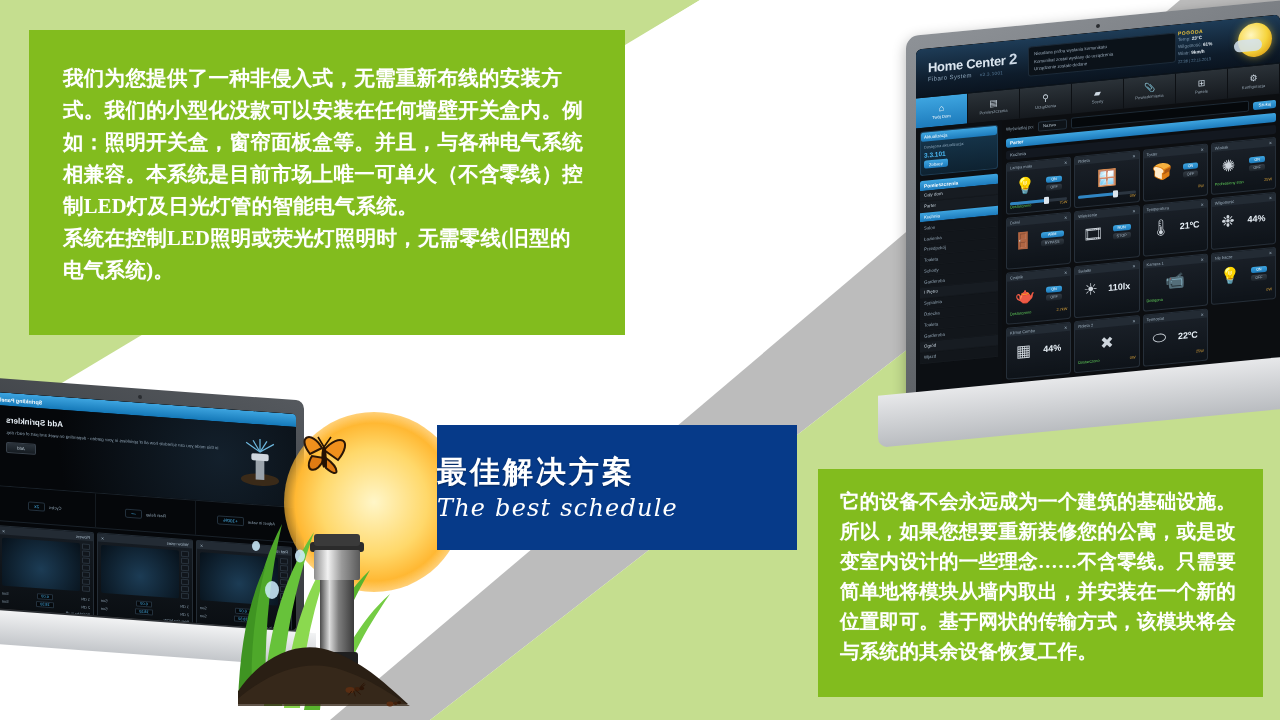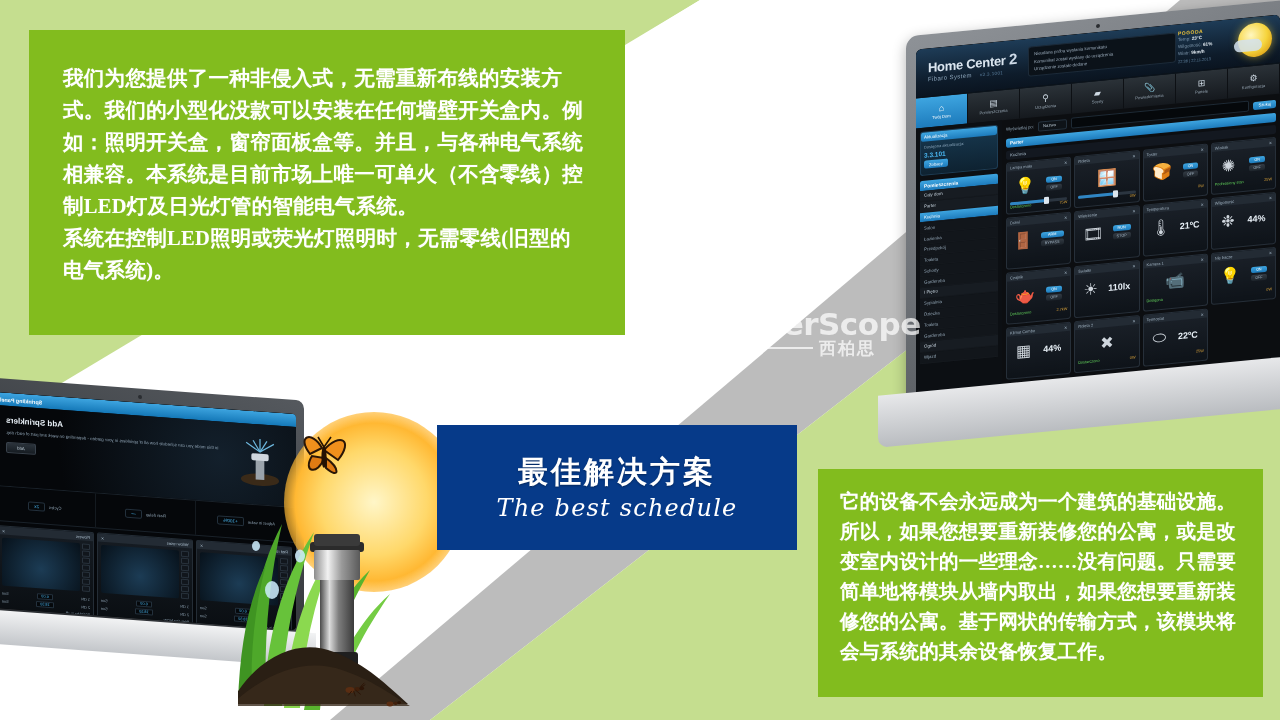--- a/index.html
+++ b/index.html
@@ -54,21 +54,21 @@
     font-family:Liberation Serif, serif;
   }
   #card-bottom-right .cn-body{
     font-size:19.5px;line-height:30px;
   }
 
   
   #box-blue{
     position:absolute;left:437px;top:425px;width:360px;height:125px;
     background:#063a89;color:#fff;
-    display:flex;flex-direction:column;align-items:center;justify-content:center;
+    display:flex;flex-direction:column;justify-content:center;
     box-sizing:border-box;
   }
   #blue-title-cn{
     font-size:30px;font-weight:bold;letter-spacing:3px;line-height:38px;
     text-shadow:0 1px 2px rgba(0,0,0,.35);
   }
   #blue-title-en{
     font-size:24px;font-style:italic;font-family:"DejaVu Serif","Liberation Serif",serif;
     letter-spacing:1.2px;margin-top:2px;line-height:30px;
   }
@@ -839,32 +839,22 @@
       </g>
     </svg>
   </div>
 
   <div id="card-top-left" class="card-green">
     <div class="cn-body">我们为您提供了一种非侵入式，无需重新布线的安装方式。我们的小型化没款可以安装在任何墙壁开关盒内。例如：照明开关盒，窗帘面板盒等。并且，与各种电气系统相兼容。本系统是目前市场上唯一可单火（不含零线）控制LED灯及日光灯管的智能电气系统。
 系统在控制LED照明或荧光灯照明时，无需零线(旧型的电气系统)。</div>
   </div>
 
   <div id="card-bottom-right" class="card-green">
-    <div class="cn-body">它的设备不会永远成为一个建筑的基础设施。所以，如果您想要重新装修您的公寓，或是改变室内设计的一些理念……没有问题。只需要简单地将模块从墙内取出，如果您想要重新装修您的公寓。基于网状的传输方式，该模块将会与系统的其余设备恢复工作。</div>
+    <div class="cn-body">它的设备不会永远成为一个建筑的基础设施。所以，如果您想要重新装修您的公寓，或是改变室内设计的一些理念……不含零线。只需要简单地将模块从墙内取出，并安装在一个新的位置即可。基于网状的传输方式，该模块将会与系统的其余设备恢复工作。</div>
   </div>
 
-  <div id="watermark">
-    <svg class="wm-mark" viewBox="0 0 60 60">
-      <path d="M30 3 A27 27 0 1 0 30 57 A27 27 0 0 0 30 3 Z M30 11 A19 19 0 1 1 30 49 A19 19 0 0 1 30 11 Z" fill="#ffffff" opacity=".55"></path>
-      <path d="M44 18 A20 20 0 0 0 16 18" stroke="#ffffff" stroke-width="3" fill="none" opacity=".85"></path>
-      <path d="M16 30 C 16 22, 26 20, 34 24 L 50 30 L 34 36 C 26 40, 16 38, 16 30 Z" fill="#ffffff"></path>
-    </svg>
-    <div class="wm-text">CyberScope</div>
-    <div class="wm-rule"></div>
-    <div class="wm-cn">西柏思</div>
-  </div>
 
   <div id="box-blue">
     <div id="blue-title-cn">最佳解决方案</div>
     <div id="blue-title-en">The best schedule</div>
   </div>
 
 </div>
 
 </body></html>

